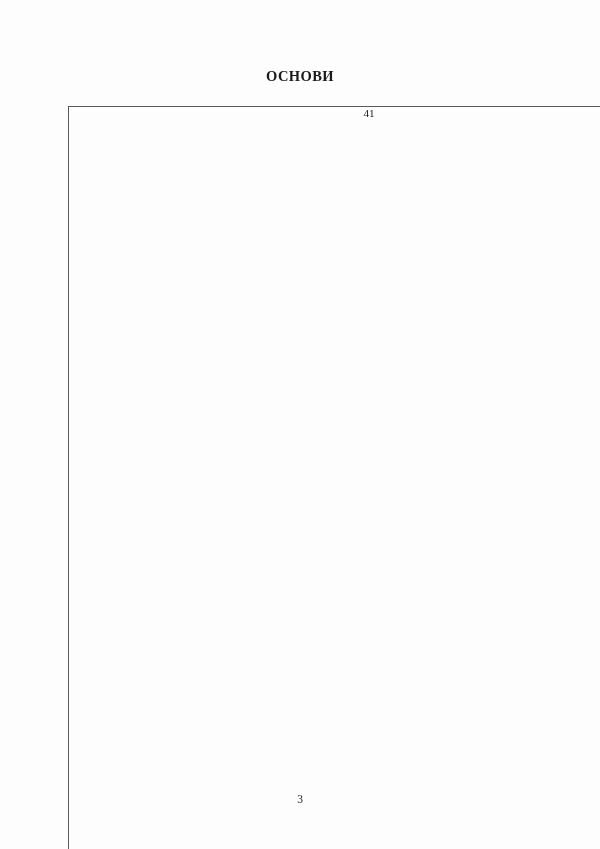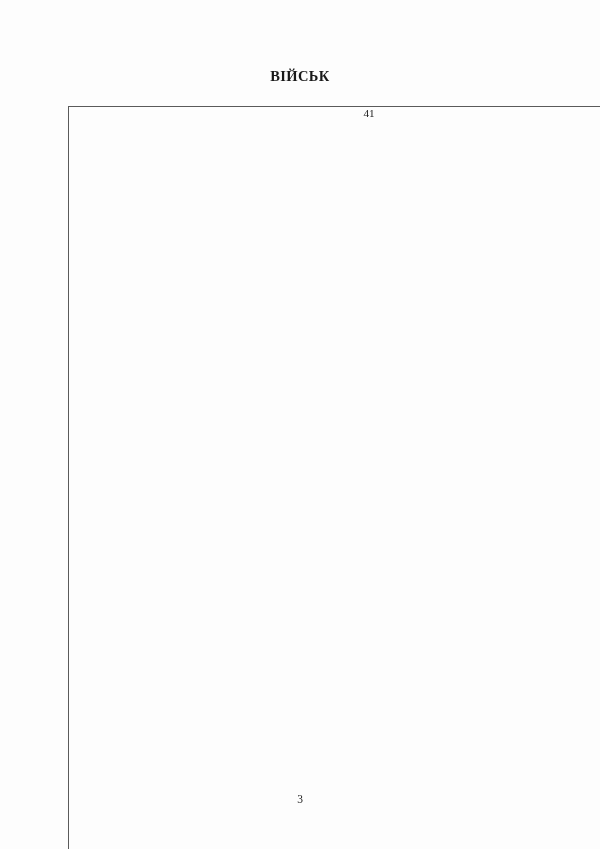--- a/index.html
+++ b/index.html
@@ -86,21 +86,21 @@
     width: 600px;
     text-align: center;
     font-size: 11.5px;
   }
 </style>
 </head>
 <body>
 
 <div class="page">
 
-  <div class="doc-title">ВІЙСЬК</div>
+  <div class="doc-title">ОСНОВИ</div>
 
   <div class="toc-wrap">
     <table class="toc">
       <colgroup>
         <col class="c-num">
         <col class="c-title">
         <col class="c-page">
       </colgroup>
       <tbody id="toc-body">
           <tr>

